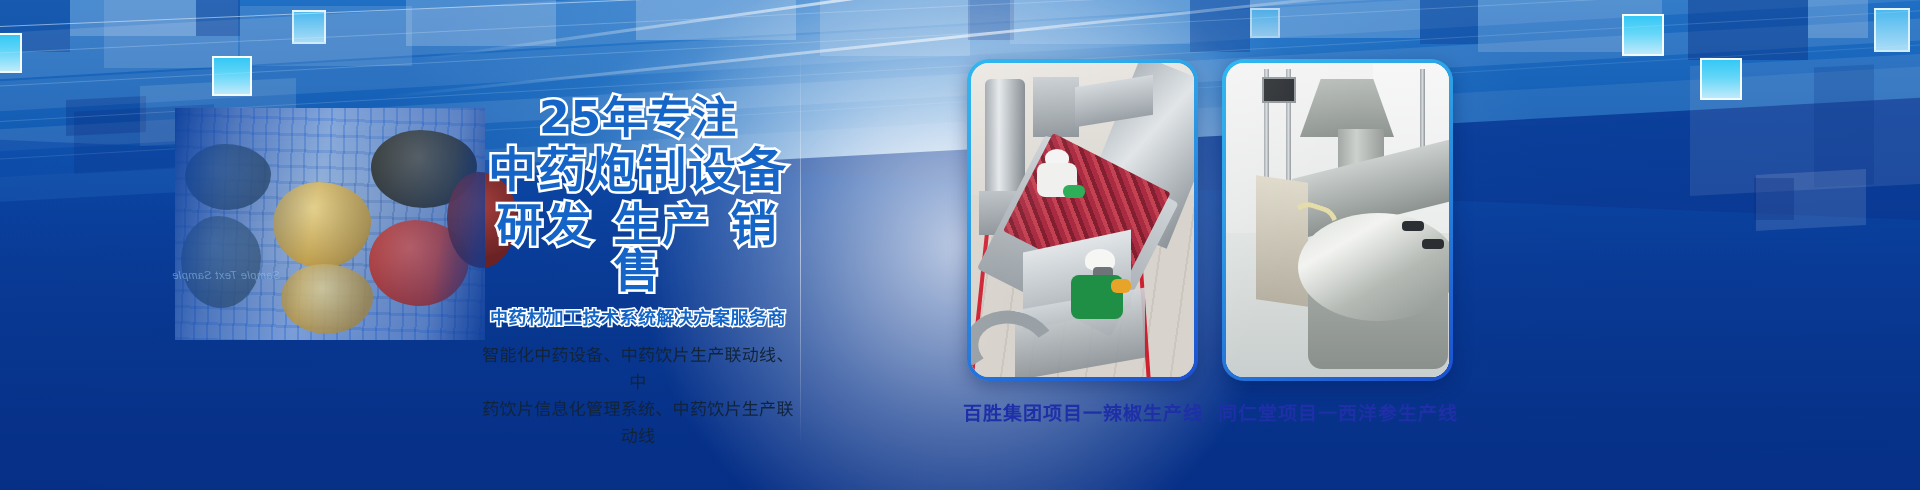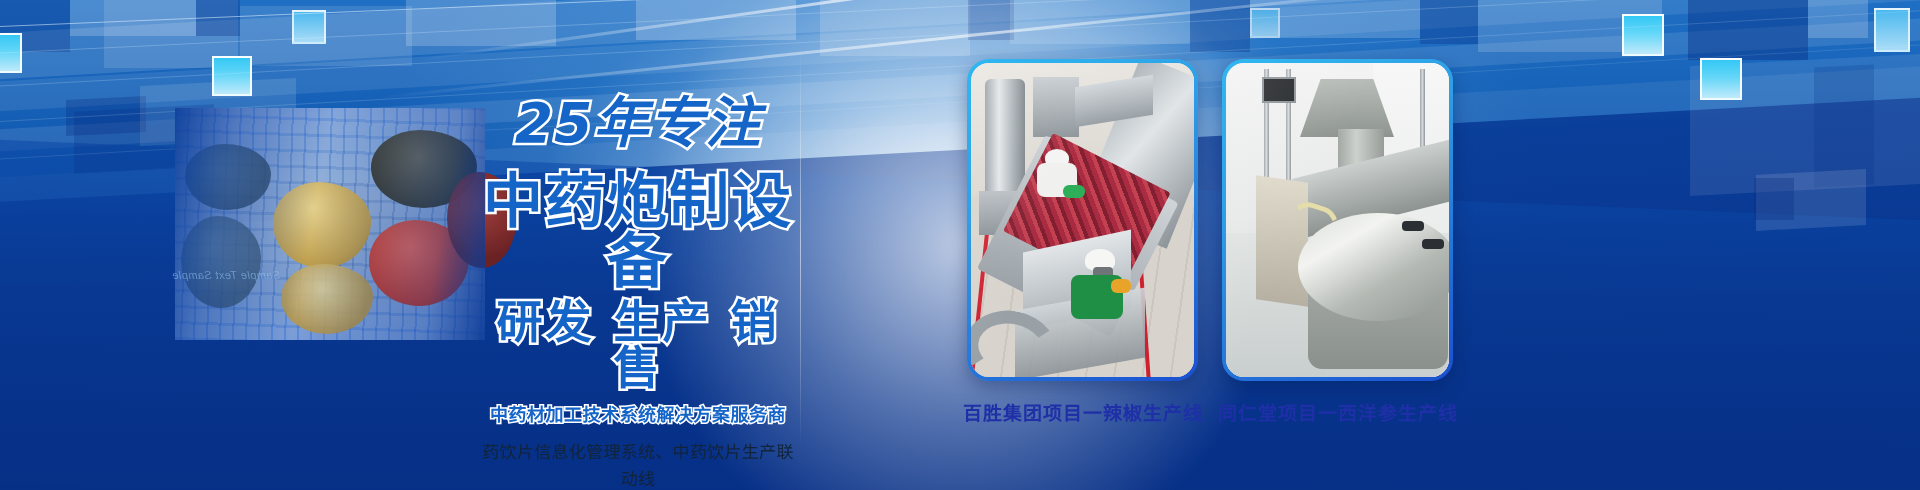--- a/index.html
+++ b/index.html
@@ -91,22 +91,22 @@
   }
 
   
   .copy{position:absolute;left:478px;top:96px;width:320px;text-align:center;}
   .hl{
     font-family:"DejaVu Sans","Liberation Sans",sans-serif;
     font-weight:bold;color:#1565c8;letter-spacing:1px;line-height:1;
     -webkit-text-stroke:5px #ffffff;paint-order:stroke fill;
     text-shadow:0 2px 0 rgba(255,255,255,.9);
   }
-  .hl-1{font-size:55px;font-style:italic;}
-  .hl-2{font-size:60px;margin-top:20px;letter-spacing:2px;}
+  .hl-1{font-size:44px;}
+  .hl-2{font-size:48px;margin-top:6px;letter-spacing:2px;}
   .hl-3{font-size:46px;margin-top:8px;letter-spacing:3px;}
   .hl-sub{
     font-family:Liberation Mono, monospace;
     font-weight:bold;font-size:18px;color:#1565c8;margin-top:9px;letter-spacing:.5px;
     -webkit-text-stroke:3px #ffffff;paint-order:stroke fill;
   }
   .desc{
     margin-top:13px;font-size:17px;line-height:27px;color:#12243a;
     font-family:"DejaVu Sans","Liberation Sans",sans-serif;letter-spacing:.3px;
   }
@@ -258,20 +258,21 @@
   </div>
   <div class="watermark">Sample Text
 Sample</div>
 
   <div class="copy">
     <div class="hl hl-1">25年专注</div>
     <div class="hl hl-2">中药炮制设备</div>
     <div class="hl hl-3">研发 生产 销售</div>
     <div class="hl-sub">中药材加工技术系统解决方案服务商</div>
     <div class="desc">
+      <div>智能化中药设备、中药饮片生产联动线、中</div>
       <div>药饮片信息化管理系统、中药饮片生产联动线</div>
     </div>
   </div>
 
   <div class="card card1">
     <div class="inner">
       <div class="ph1">
         <div class="floor"></div>
         <div class="redline" style="left:10px;top:108px;width:4px;height:200px;transform:rotate(6deg);"></div>
         <div class="redline" style="left:14px;top:150px;width:70px;height:4px;transform:rotate(22deg);"></div>

